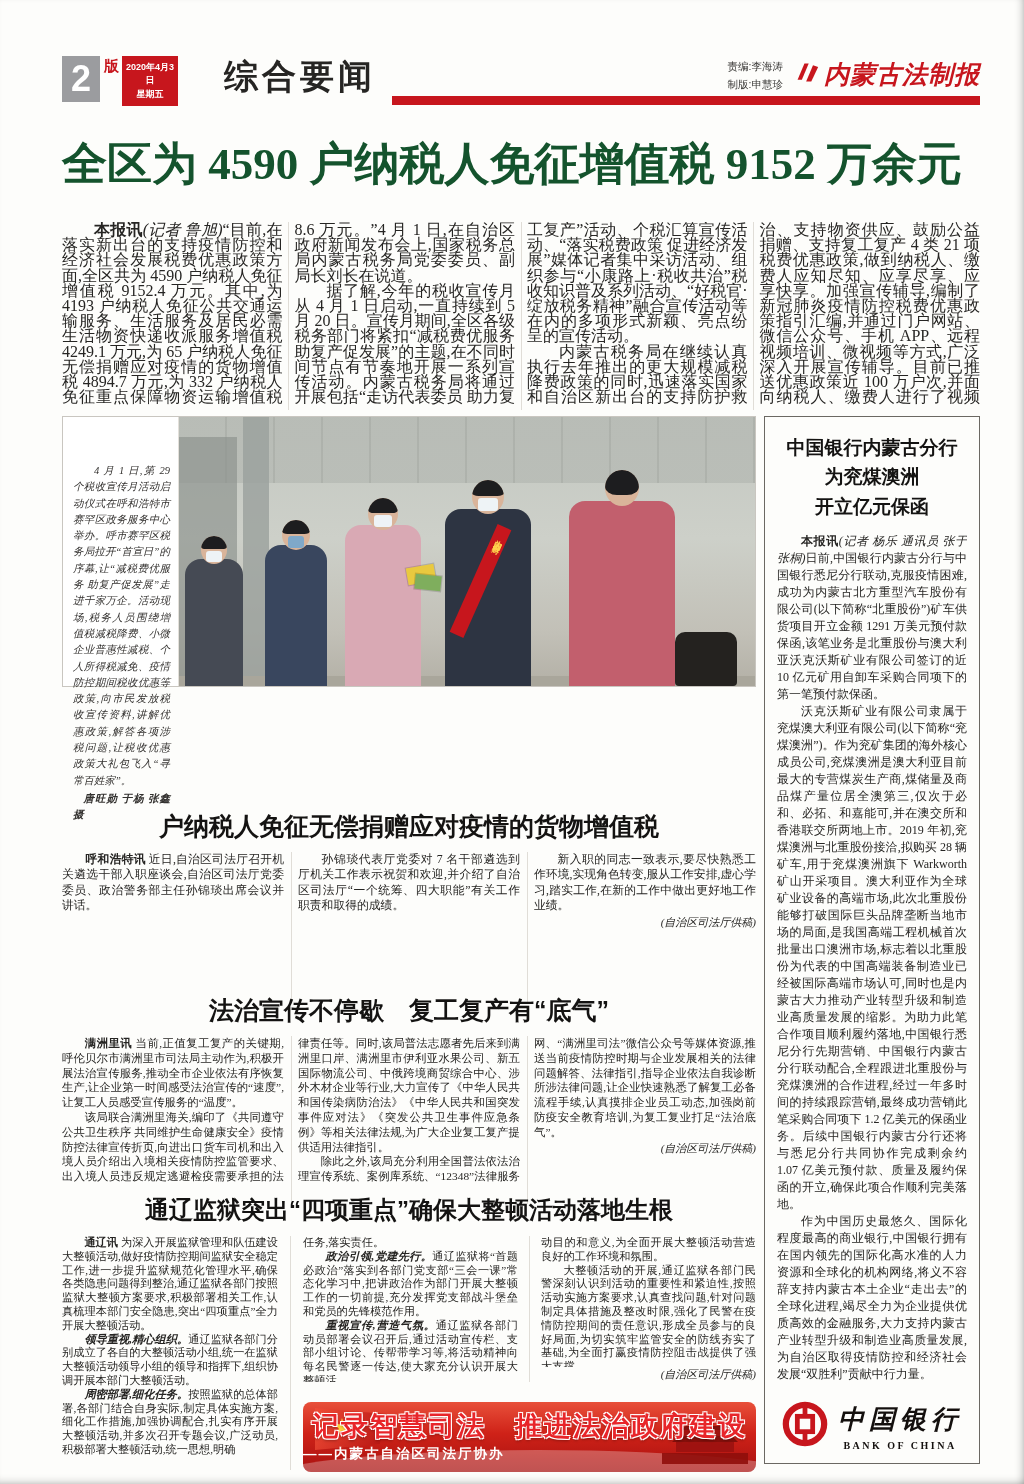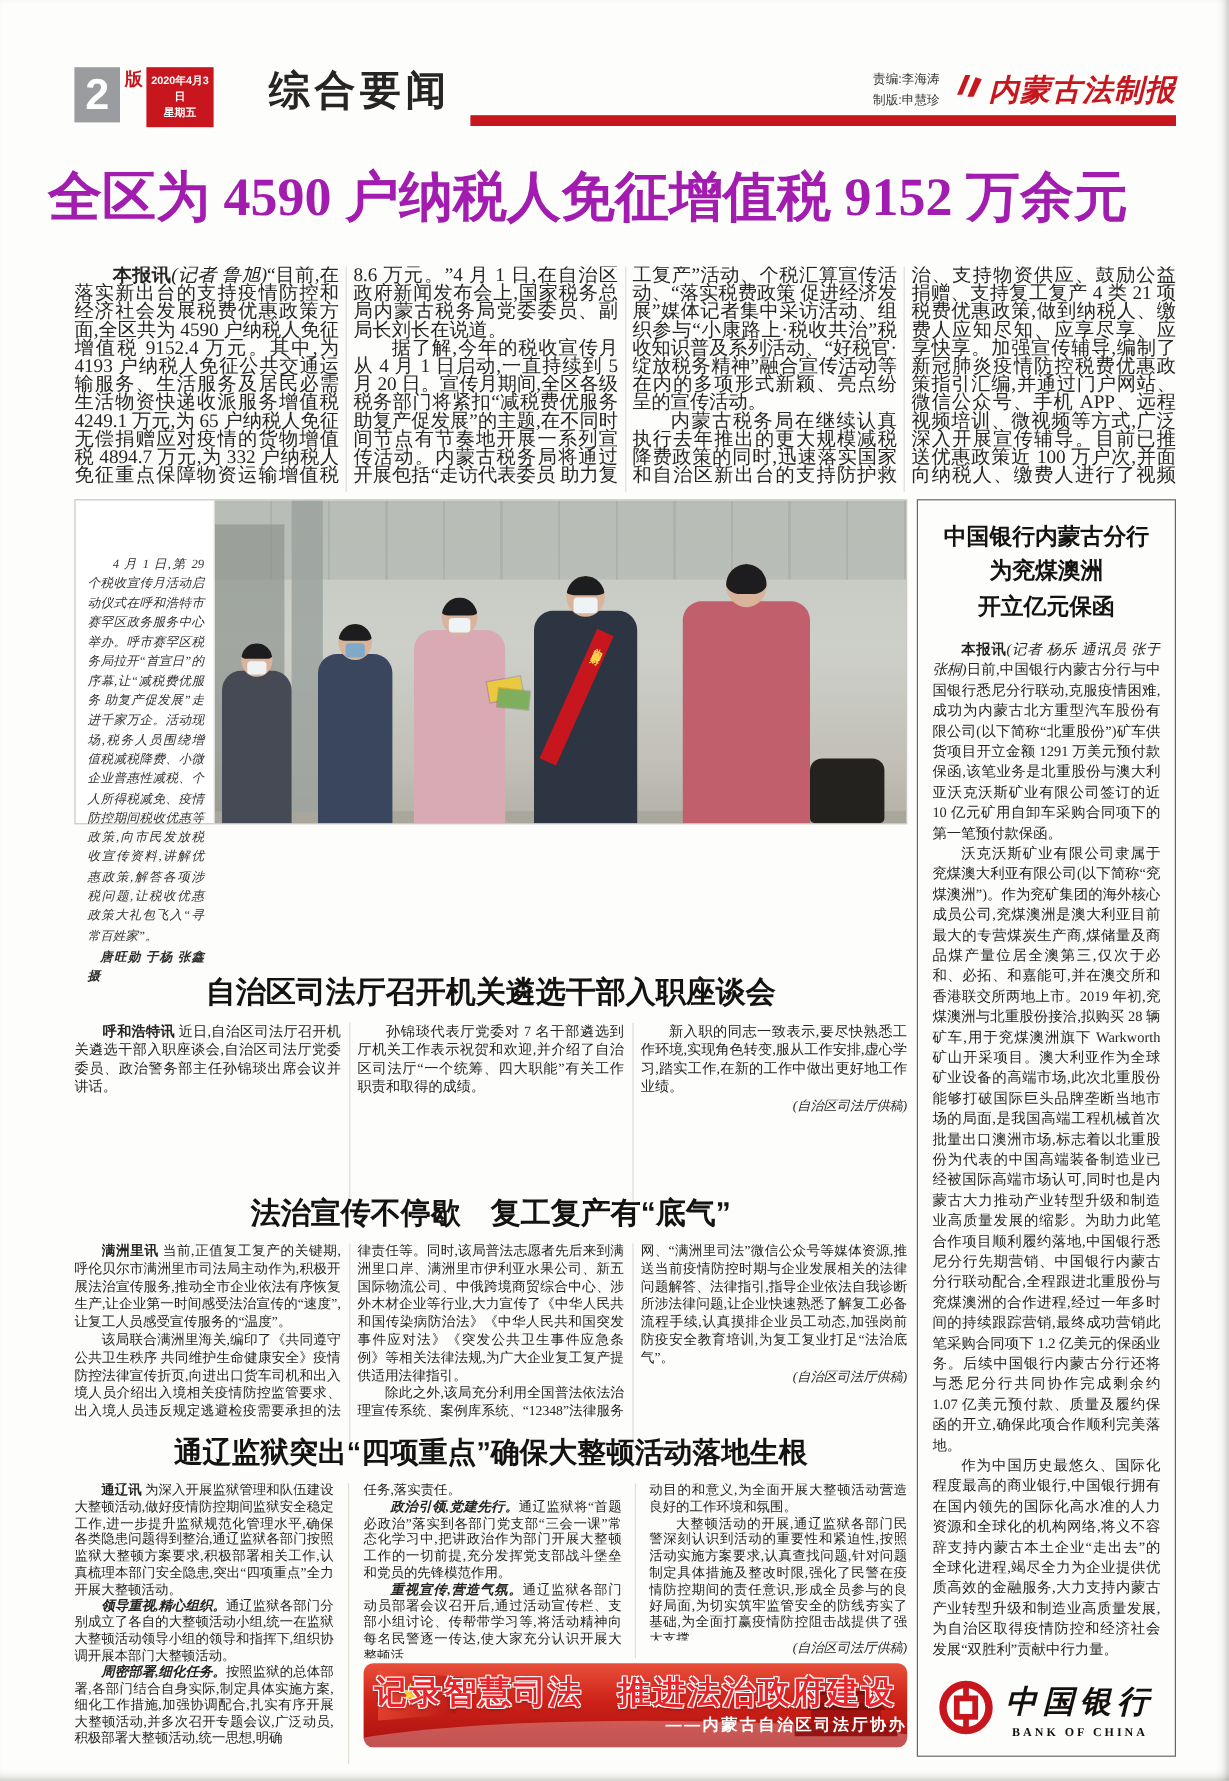--- a/index.html
+++ b/index.html
@@ -16,22 +16,22 @@
     font-family:"Liberation Sans",sans-serif; font-size:36px; font-weight:bold; }
   .edition { color:#c7161d; font-weight:900; font-size:15px; margin:1px 3px 0 4px; font-family:"Liberation Sans",sans-serif; }
   .datebox { width:56px; height:50px; background:#c7161d; color:#fff; display:flex; flex-direction:column; align-items:center; justify-content:center;
     font-family:"Liberation Sans",sans-serif; font-size:9px; font-weight:bold; line-height:1.5; text-align:center; }
   .section-title { margin-left:46px; font-family:"Liberation Sans",sans-serif; font-size:34px; font-weight:900; letter-spacing:4px; line-height:1.2; }
   .red-rule { position:absolute; left:330px; right:0; top:40px; height:9px; background:#c7161d; }
   .credits { margin-left:auto; font-size:10.5px; line-height:1.7; color:#3a3937; padding-top:2px; font-family:"Liberation Sans",sans-serif; }
   .paper-logo { margin-left:12px; display:flex; align-items:center; gap:5px; padding-top:2px; }
   .paper-logo-name { color:#c7161d; font-size:25px; font-weight:900; font-style:italic; letter-spacing:1px; font-family:"Liberation Serif",serif; }
   
-  .headline { position:absolute; top:134px; left:40px; right:40px; 
-    font-size:45px; font-weight:900; letter-spacing:0; font-family:"Liberation Serif",serif; color:#a21caf; }
+  .headline { position:absolute; top:134px; left:40px; right:40px; text-align:center;
+    font-size:45px; font-weight:900; letter-spacing:0; font-family:"Liberation Serif",serif; color:#14532d; }
   
   .lead-body { position:absolute; top:222px; left:62px; width:918px; height:188px; overflow:hidden;
     column-count:4; column-gap:12px; column-rule:1px solid #e0ddd7;
     font-size:16px; line-height:15.2px; text-align:justify; }
   .para { text-indent:2em; }
   .lead-b { font-weight:bold; }
   .byline-i { font-style:italic; }
   
   .photo-block { position:absolute; top:416px; left:62px; width:694px; height:271px; border:1px solid #c9c6c0; display:flex; background:#fff; }
   .photo-caption { width:116px; border-right:1px solid #e3e0da; padding:46px 8px 6px 10px;
@@ -85,31 +85,31 @@
     font-size:11.2px; line-height:13.8px; text-align:justify; }
   .t4-right { flex:1; padding-left:12px; display:flex; flex-direction:column; }
   .t4-cols { display:flex; height:146px; overflow:hidden; }
   .t4-col2 { flex:1; padding-right:11px; border-right:1px solid #e0ddd7; font-size:11.2px; line-height:13.8px; text-align:justify; }
   .t4-col3 { flex:1; padding-left:11px; font-size:11.2px; line-height:13.8px; text-align:justify; display:flex; flex-direction:column; }
   .t4-col3 .grow { flex:1; overflow:hidden; }
   .kai-lead { font-weight:bold; font-style:italic; }
   .no-indent { text-indent:0; }
   .supply-credit { text-align:right; font-style:italic; font-size:11px; margin-top:1px; }
   
-  .red-banner { position:relative; margin-top:4px; height:70px; border-radius:8px; overflow:hidden;
+  .red-banner { position:relative; margin-top:20px; height:70px; border-radius:8px; overflow:hidden;
     background:linear-gradient(180deg,#e8503a 0%,#cf2218 45%,#a81110 100%); }
   .rb-swoosh { position:absolute; bottom:-34px; left:-8%; width:120%; height:56px; background:rgba(255,255,255,.28); border-radius:50%; }
   .rb-flag { position:absolute; left:12px; top:6px; width:72px; height:42px;
     background:linear-gradient(120deg,#ef4c36,#b31210); clip-path:polygon(0 0,100% 14%,90% 86%,0 100%); }
   .rb-star { position:absolute; left:30px; top:16px; width:18px; height:18px; background:#ffd43b;
     clip-path:polygon(50% 0%,61% 35%,98% 35%,68% 57%,79% 91%,50% 70%,21% 91%,32% 57%,2% 35%,39% 35%); }
   .rb-text1 { position:relative; z-index:3; text-align:center; margin-top:6px;
     font-family:"Liberation Sans",sans-serif; font-weight:900; font-size:27px; letter-spacing:2px; color:#e8252a;
     text-shadow:-1px -1px 0 #fff,1px -1px 0 #fff,-1px 1px 0 #fff,1px 1px 0 #fff,0 2px 3px rgba(0,0,0,.35); }
-  .rb-text2 { position:relative; z-index:3; text-align:right; margin-top:1px;
+  .rb-text2 { position:relative; z-index:3; text-align:left; margin-top:1px;
     font-family:"Liberation Sans",sans-serif; font-weight:bold; font-size:13.5px; color:#fff; letter-spacing:2px; }
   .rb-tiananmen { position:absolute; right:8px; bottom:4px; z-index:2; opacity:.9; }
 </style>
 </head>
 <body>
 
 <div class="page">
 
   <div class="masthead">
     <div class="red-rule"></div>
@@ -220,21 +220,21 @@
         </svg>
       </span>
       <span>
         <div class="boc-cn">中国银行</div>
         <div class="boc-en">BANK OF CHINA</div>
       </span>
     </div>
   </div>
 
   <div class="article art2">
-    <div class="art-title">自治区司法厅召开机关遴选干部入职座谈会</div>
+    <div class="art-title">户纳税人免征无偿捐赠应对疫情的货物增值税</div>
     <div class="art-body">
       <p class="para"><b class="lead-b">呼和浩特讯</b><span> 近日,自治区司法厅召开机关遴选干部入职座谈会,自治区司法厅党委委员、政治警务部主任孙锦琰出席会议并讲话。</span></p>
       <p class="para">孙锦琰代表厅党委对 7 名干部遴选到厅机关工作表示祝贺和欢迎,并介绍了自治区司法厅“一个统筹、四大职能”有关工作职责和取得的成绩。</p>
       <p class="para">新入职的同志一致表示,要尽快熟悉工作环境,实现角色转变,服从工作安排,虚心学习,踏实工作,在新的工作中做出更好地工作业绩。</p>
       <div class="supply-credit">(自治区司法厅供稿)</div>
     </div>
   </div>
 
   <div class="article art3">
     <div class="art-title">法治宣传不停歇　复工复产有“底气”</div>

